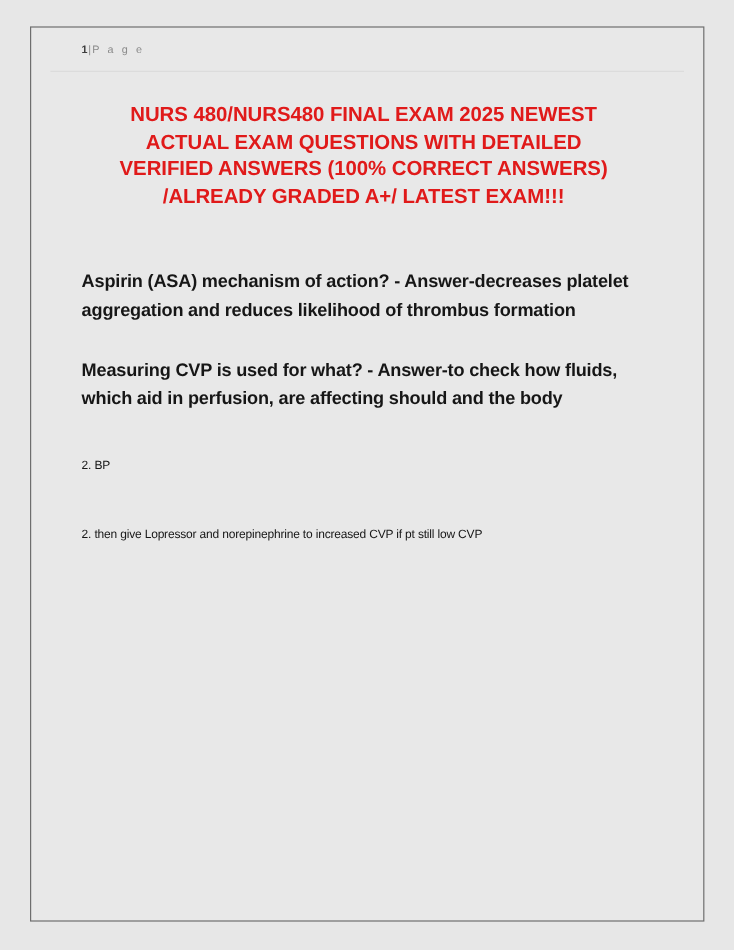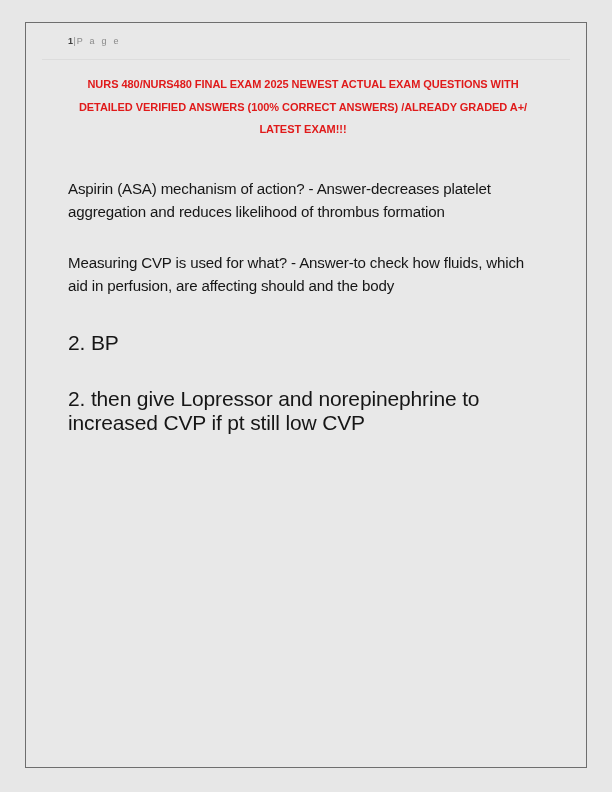--- a/index.html
+++ b/index.html
@@ -68,45 +68,46 @@
 
   
   .content {
     position: absolute;
     left: 42px;
     top: 46px;
     width: 470px;
   }
 
   .doc-title {
-    margin: 4px;
+    margin: 16px;
     padding: 0 4px;
     text-align: center;
     color: #e01a1a;
-    font-size: 11px;
+    font-size: 17px;
     font-weight: bold;
     line-height: 22.5px;
     letter-spacing: -0.05px;
   }
 
   .para-block {
     color: #161616;
     font-size: 15.1px;
     line-height: 23.5px;
     letter-spacing: -0.15px;
     width: 466px;
+    font-weight: bold;
   }
 
   .gap-before-body   { height: 32px; }
   .gap-para          { height: 27px; }
   .gap-subline       { height: 6px; }
 
   .sub-line {
     color: #161616;
-    font-size: 21px;
+    font-size: 10px;
     line-height: 23.5px;
     letter-spacing: -0.15px;
   }
 </style>
 </head>
 <body>
 
 <div class="page-canvas">
 
   <div class="page-sheet">

